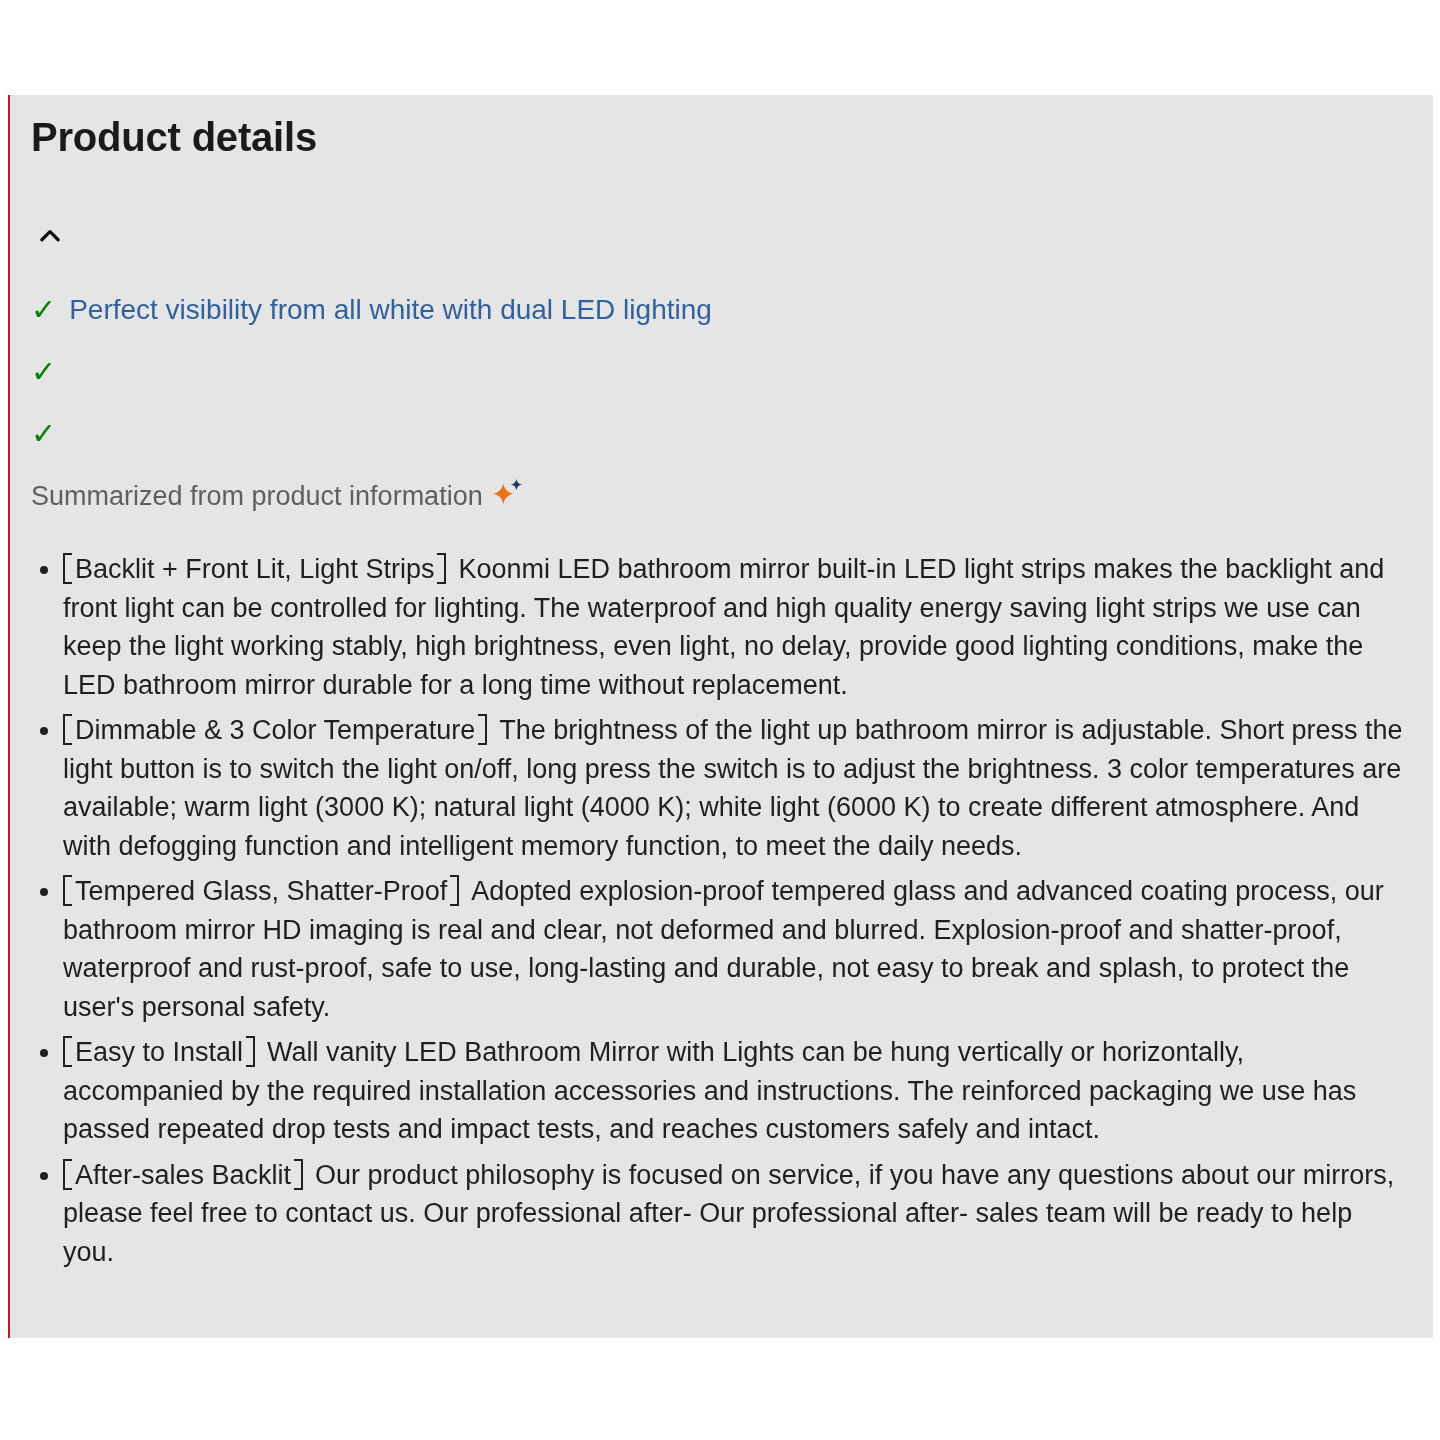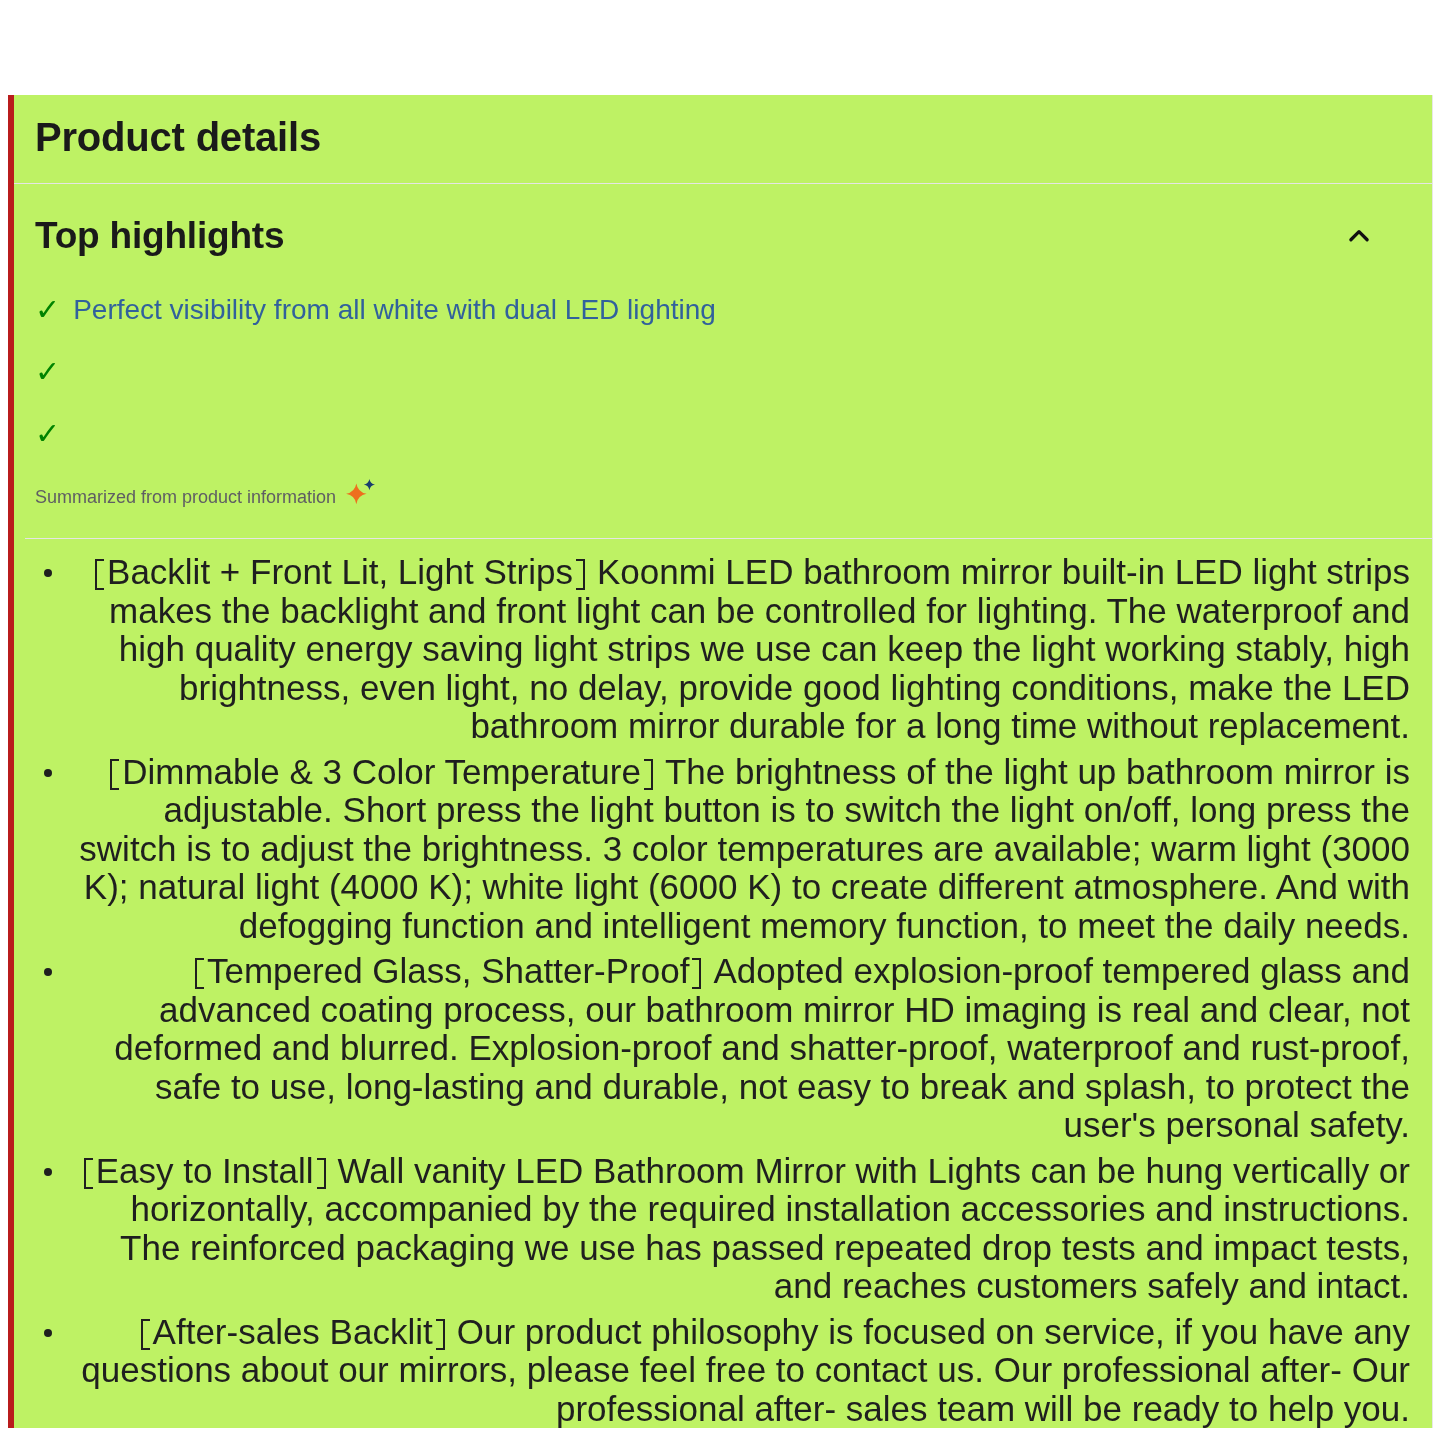--- a/index.html
+++ b/index.html
@@ -10,25 +10,25 @@
     color: #1f1f1f;
   }
   .viewport {
     width: 1440px; height: 1440px;
     background: #ffffff;
     overflow: hidden;
     position: relative;
   }
   .card {
     margin: 95px 7px 0 8px;
-    border-left: 6px solid #b91c1c;
+    border-left: 2px solid #b91c1c;
     border-right: 1px solid #e7e7e7;
     min-height: 1243px;
     padding: 20px 22px 0 21px;
-    background: #bef264;
+    background: #e5e5e5;
   }
   .page-title {
     margin: 0;
     font-size: 40px;
     line-height: 44px;
     font-weight: 700;
     letter-spacing: -0.2px;
     color: #1a1a1a;
   }
   .divider-full {
@@ -76,45 +76,44 @@
   .check-glyph {
     color: #008300;
     font-size: 30px;
     line-height: 36px;
     font-weight: 400;
     flex: 0 0 auto;
   }
   .check-label { color: #31619c; }
   .summary-note {
     margin: 26px 0 0 0;
-    font-size: 18px;
+    font-size: 27px;
     line-height: 32px;
     color: #5f5e63;
     display: flex;
     align-items: center;
     gap: 10px;
   }
   .divider-inner {
     border: none;
     border-top: 1px solid #e5e5e5;
     margin: 22px -22px 0 -10px;
   }
   .bullets {
     list-style: none;
     margin: 14px 0 0 0;
     padding: 0;
   }
   .bullets li {
     position: relative;
     padding-left: 32px;
     margin-bottom: 7px;
-    font-size: 35px;
+    font-size: 27px;
     line-height: 38.5px;
     color: #1f1f1f;
-    text-align: right;
   }
   .bullets li::before {
     content: "";
     position: absolute;
     left: 9px;
     top: 16px;
     width: 8px;
     height: 8px;
     border-radius: 50%;
     background: #1f1f1f;
@@ -144,21 +143,20 @@
 <body>
 
 <div class="viewport">
   <section class="card">
 
     <h2 class="page-title">Product details</h2>
 
     <hr class="divider-full">
 
     <div class="section-header">
-      <h3 class="section-title">Top highlights</h3>
       <button class="collapse-btn" aria-label="Collapse section">
         <span>
           <svg width="30" height="30" viewBox="0 0 24 24" fill="none">
             <polyline points="5.5,15 12,8.5 18.5,15" stroke="#111111" stroke-width="2.6" stroke-linecap="round" stroke-linejoin="round"></polyline>
           </svg>
         </span>
       </button>
     </div>
 
     <ul class="checks">

